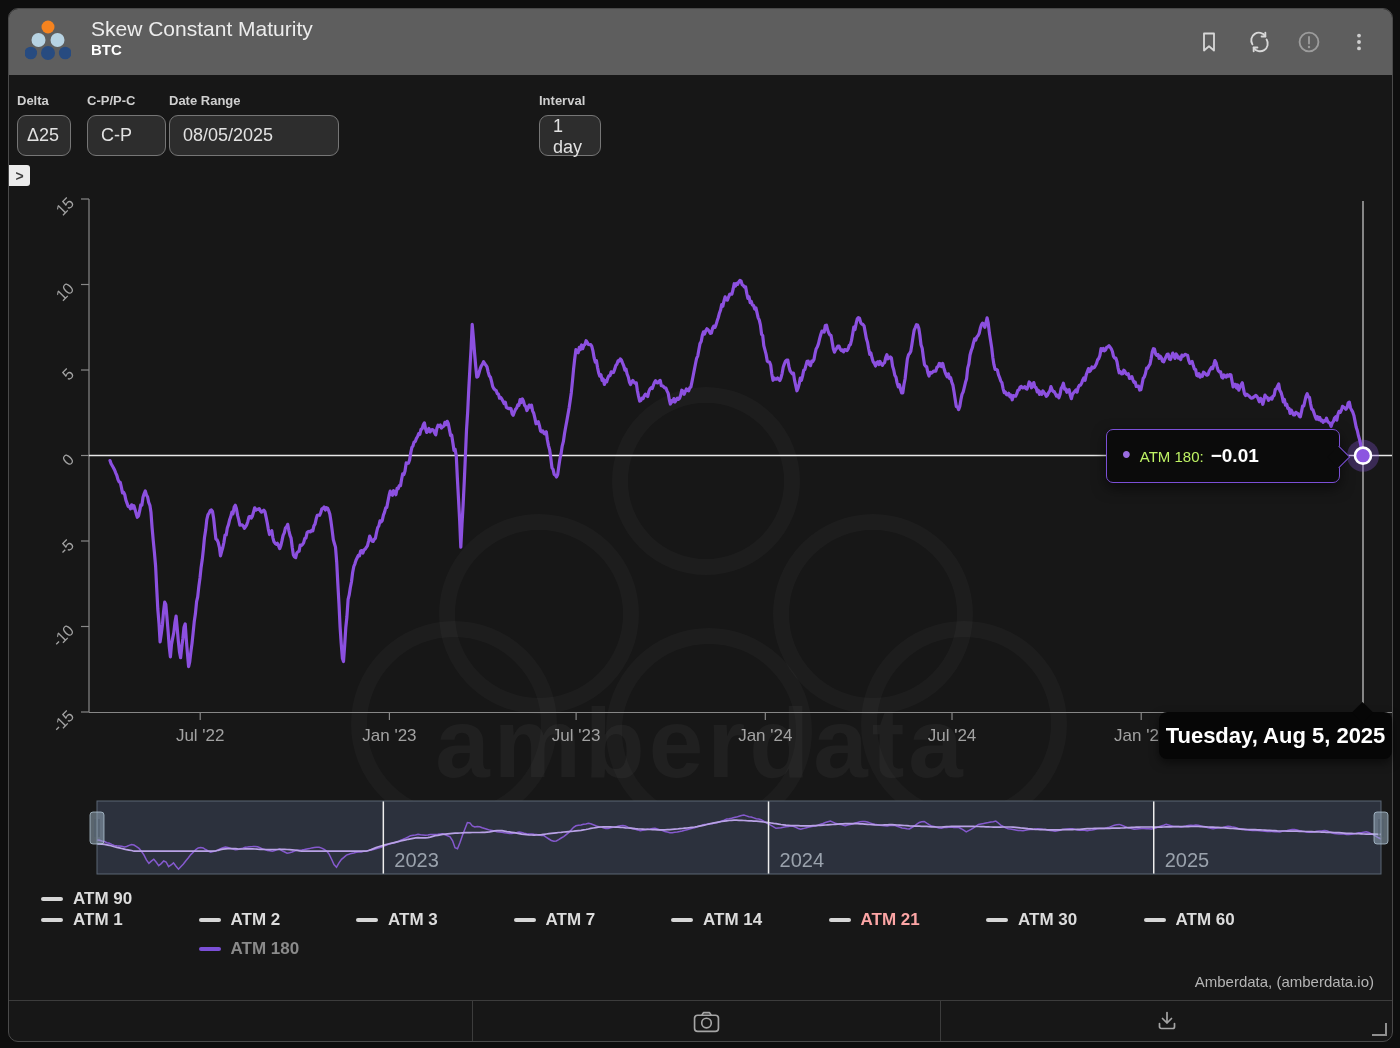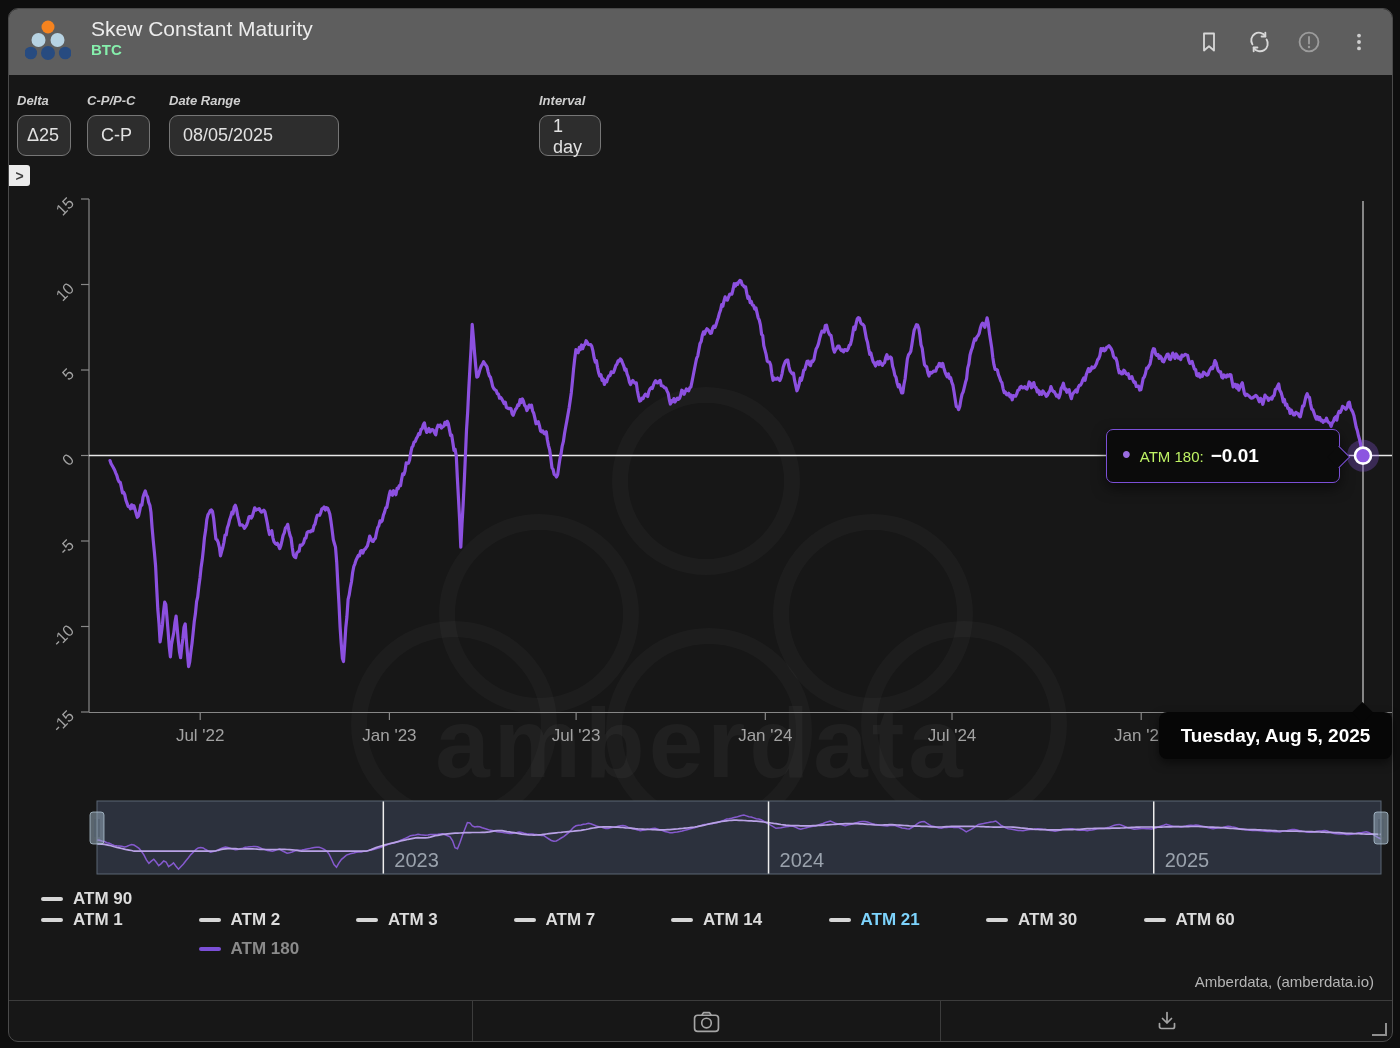--- a/index.html
+++ b/index.html
@@ -6,51 +6,51 @@
     font-family:"Liberation Sans",sans-serif;-webkit-font-smoothing:antialiased;}
   .stage{position:relative;width:1400px;height:1048px;}
   .card{position:absolute;left:8px;top:8px;width:1383px;height:1032px;background:#171717;
     border:1px solid #4a4a4a;border-radius:10px;}
   
   .header{position:absolute;left:0;top:0;width:1383px;height:66px;background:#5e5e5e;
     border-radius:9px 9px 0 0;}
   .logo{position:absolute;left:16px;top:9px;}
   .titles{position:absolute;left:82px;top:8px;line-height:1.15;}
   .title{font-size:21px;color:#ececec;}
-  .symbol{font-size:15px;font-weight:bold;color:#86efac;}
+  .symbol{font-size:15px;font-weight:bold;color:#ffffff;}
   .header-icons{position:absolute;right:20px;top:0;height:66px;display:flex;align-items:center;gap:24px;}
   .hicon{width:26px;height:26px;display:flex;align-items:center;justify-content:center;cursor:pointer;}
   
   .fgroup{position:absolute;top:84px;}
-  .flabel{font-size:13px;font-weight:bold;color:#cfcfcf;margin-bottom:7px;font-style:italic;}
+  .flabel{font-size:13px;font-weight:bold;color:#cfcfcf;margin-bottom:7px;}
   .frow{display:flex;gap:13px;}
   .fbtn{height:41px;background:#2d2d2d;border:1.5px solid #767676;border-radius:9px;
     color:#e2e2e2;font-size:18px;font-family:"Liberation Sans",sans-serif;text-align:left;
     padding:0 13px;box-sizing:border-box;cursor:pointer;}
   .w-delta{width:54px;padding:0 9px;}
-  .w-cp{width:63px;}
+  .w-cp{width:79px;}
   .w-date{width:170px;}
   .w-int{width:62px;text-align:left;}
   input.fbtn{outline:none;}
   .expand-btn{position:absolute;left:0;top:156px;width:21px;height:21px;background:#ececec;
     border-radius:0 3px 3px 0;color:#3c3c3c;font-size:14px;font-weight:bold;display:flex;
     align-items:center;justify-content:center;cursor:pointer;}
   
   #chart-svg{position:absolute;left:0;top:0;width:1383px;height:1032px;}
   
   #series-tooltip{position:absolute;left:1097px;top:420px;width:234px;height:54px;background:#0b0b0b;
     border:1px solid #7b4fd6;border-radius:7px;display:flex;align-items:center;padding-left:15px;
     box-sizing:border-box;box-shadow:0 5px 14px rgba(0,0,0,.55);z-index:6;}
   .bullet{color:#9a6ce0;font-size:25px;margin-right:9px;line-height:1;margin-top:-3px;}
   .tt-label{color:#bef264;font-size:15px;}
   .tt-value{color:#ffffff;font-weight:bold;font-size:19px;margin-left:7px;}
   .series-caret{position:absolute;right:-8px;top:19px;width:15px;height:15px;background:#0b0b0b;
     border-top:1px solid #7b4fd6;border-right:1px solid #7b4fd6;transform:rotate(45deg);}
   #date-tooltip{position:absolute;left:1150px;top:703px;width:233px;height:47px;background:#060606;
-    border-radius:8px;color:#ffffff;font-weight:bold;font-size:19px;display:flex;align-items:center;
+    border-radius:8px;color:#ffffff;font-weight:bold;font-size:22px;display:flex;align-items:center;
     justify-content:center;z-index:7;box-shadow:0 4px 10px rgba(0,0,0,.5);}
   .date-caret{position:absolute;top:-7px;left:196px;width:15px;height:15px;background:#060606;
     transform:rotate(45deg);}
   
   #legend{position:absolute;left:0;top:0;width:1383px;}
   .legend-item{position:absolute;display:flex;align-items:center;gap:10px;cursor:pointer;height:22px;}
   .legend-dash{width:22px;height:3.5px;border-radius:2px;}
   .legend-label{font-size:17px;font-weight:bold;}
   
   .credit{position:absolute;right:18px;top:964px;font-size:15px;color:#b5b5b5;}
@@ -229,21 +229,21 @@
         <div class="legend-item" style="left: 504.5px; top: 900px;">
           <span class="legend-dash" style="background: rgb(214, 214, 214);"></span>
           <span class="legend-label" style="color: rgb(220, 220, 220);">ATM 7</span>
         </div>
         <div class="legend-item" style="left: 662px; top: 900px;">
           <span class="legend-dash" style="background: rgb(214, 214, 214);"></span>
           <span class="legend-label" style="color: rgb(220, 220, 220);">ATM 14</span>
         </div>
         <div class="legend-item" style="left: 819.5px; top: 900px;">
           <span class="legend-dash" style="background: rgb(214, 214, 214);"></span>
-          <span class="legend-label" style="color: #7dd3fc;">ATM 21</span>
+          <span class="legend-label" style="color: #fca5a5;">ATM 21</span>
         </div>
         <div class="legend-item" style="left: 977px; top: 900px;">
           <span class="legend-dash" style="background: rgb(214, 214, 214);"></span>
           <span class="legend-label" style="color: rgb(220, 220, 220);">ATM 30</span>
         </div>
         <div class="legend-item" style="left: 1134.5px; top: 900px;">
           <span class="legend-dash" style="background: rgb(214, 214, 214);"></span>
           <span class="legend-label" style="color: rgb(220, 220, 220);">ATM 60</span>
         </div>
         <div class="legend-item" style="left: 32px; top: 879px;">

